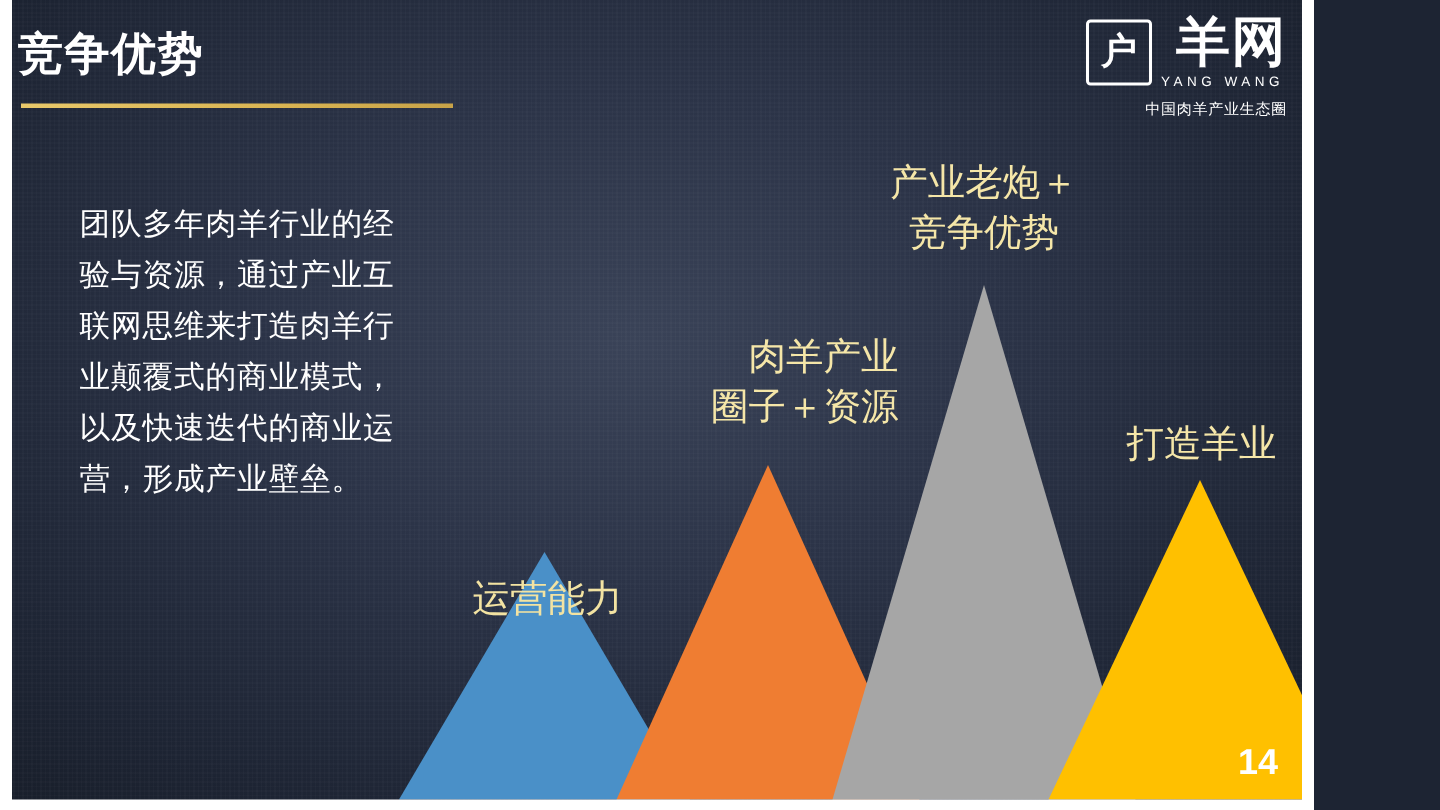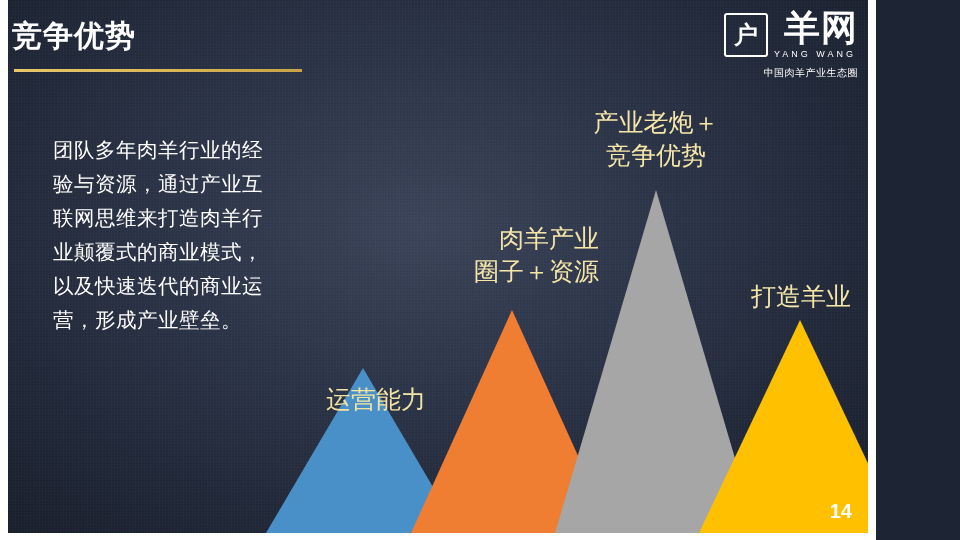--- a/index.html
+++ b/index.html
@@ -144,21 +144,21 @@
     text-align: center;
     white-space: nowrap;
   }
   .peak-label.blue-lbl { color: #f3e3a2; }
 
   .page-num {
     position: absolute;
     right: 24px;
     bottom: 17px;
     color: #ffffff;
-    font-size: 20px;
+    font-size: 24px;
     font-weight: bold;
   }
 </style>
 </head>
 <body>
 
 <div id="slide">
 
   <div class="title-bar">
     <div class="title-text">竞争优势</div>
@@ -182,21 +182,21 @@
 
     <polygon points="363,368 460,533 266,533" fill="#4a90c8"></polygon>
 
     <polygon points="512,310 613,533 411,533" fill="#ef7d32"></polygon>
 
     <polygon points="656,190 757,533 555,533" fill="#a6a6a6"></polygon>
 
     <polygon points="800,320 901,533 699,533" fill="#ffc000"></polygon>
   </svg>
 
-  <div class="peak-label blue-lbl" style="left:301px; top:383px; width:150px;">
+  <div class="peak-label blue-lbl" style="left:290px; top:383px; width:150px;">
     <div>运营能力</div>
   </div>
 
   <div class="peak-label" style="left:427px; top:222px; width:172px;text-align:right;">
     <div>肉羊产业</div>
     <div>圈子＋资源</div>
   </div>
 
   <div class="peak-label" style="left:563px; top:106px; width:186px;">
     <div>产业老炮＋</div>

